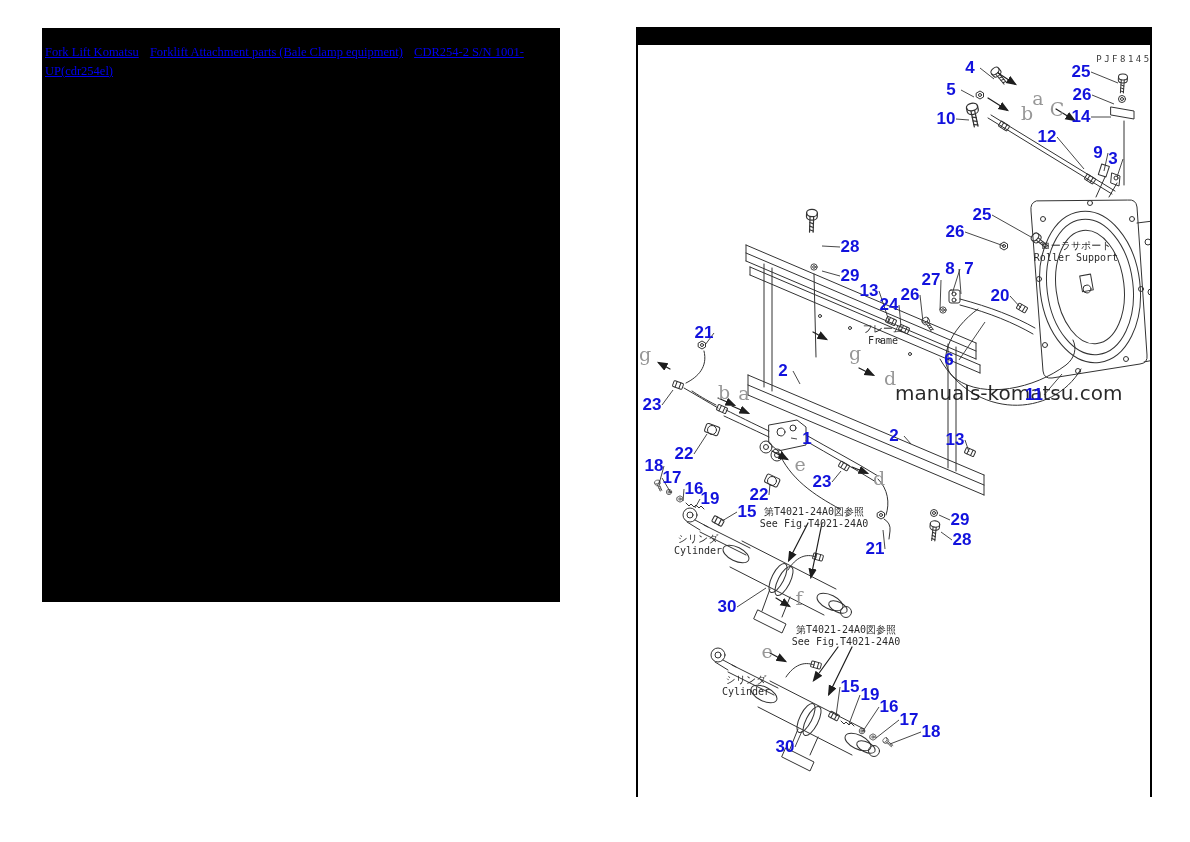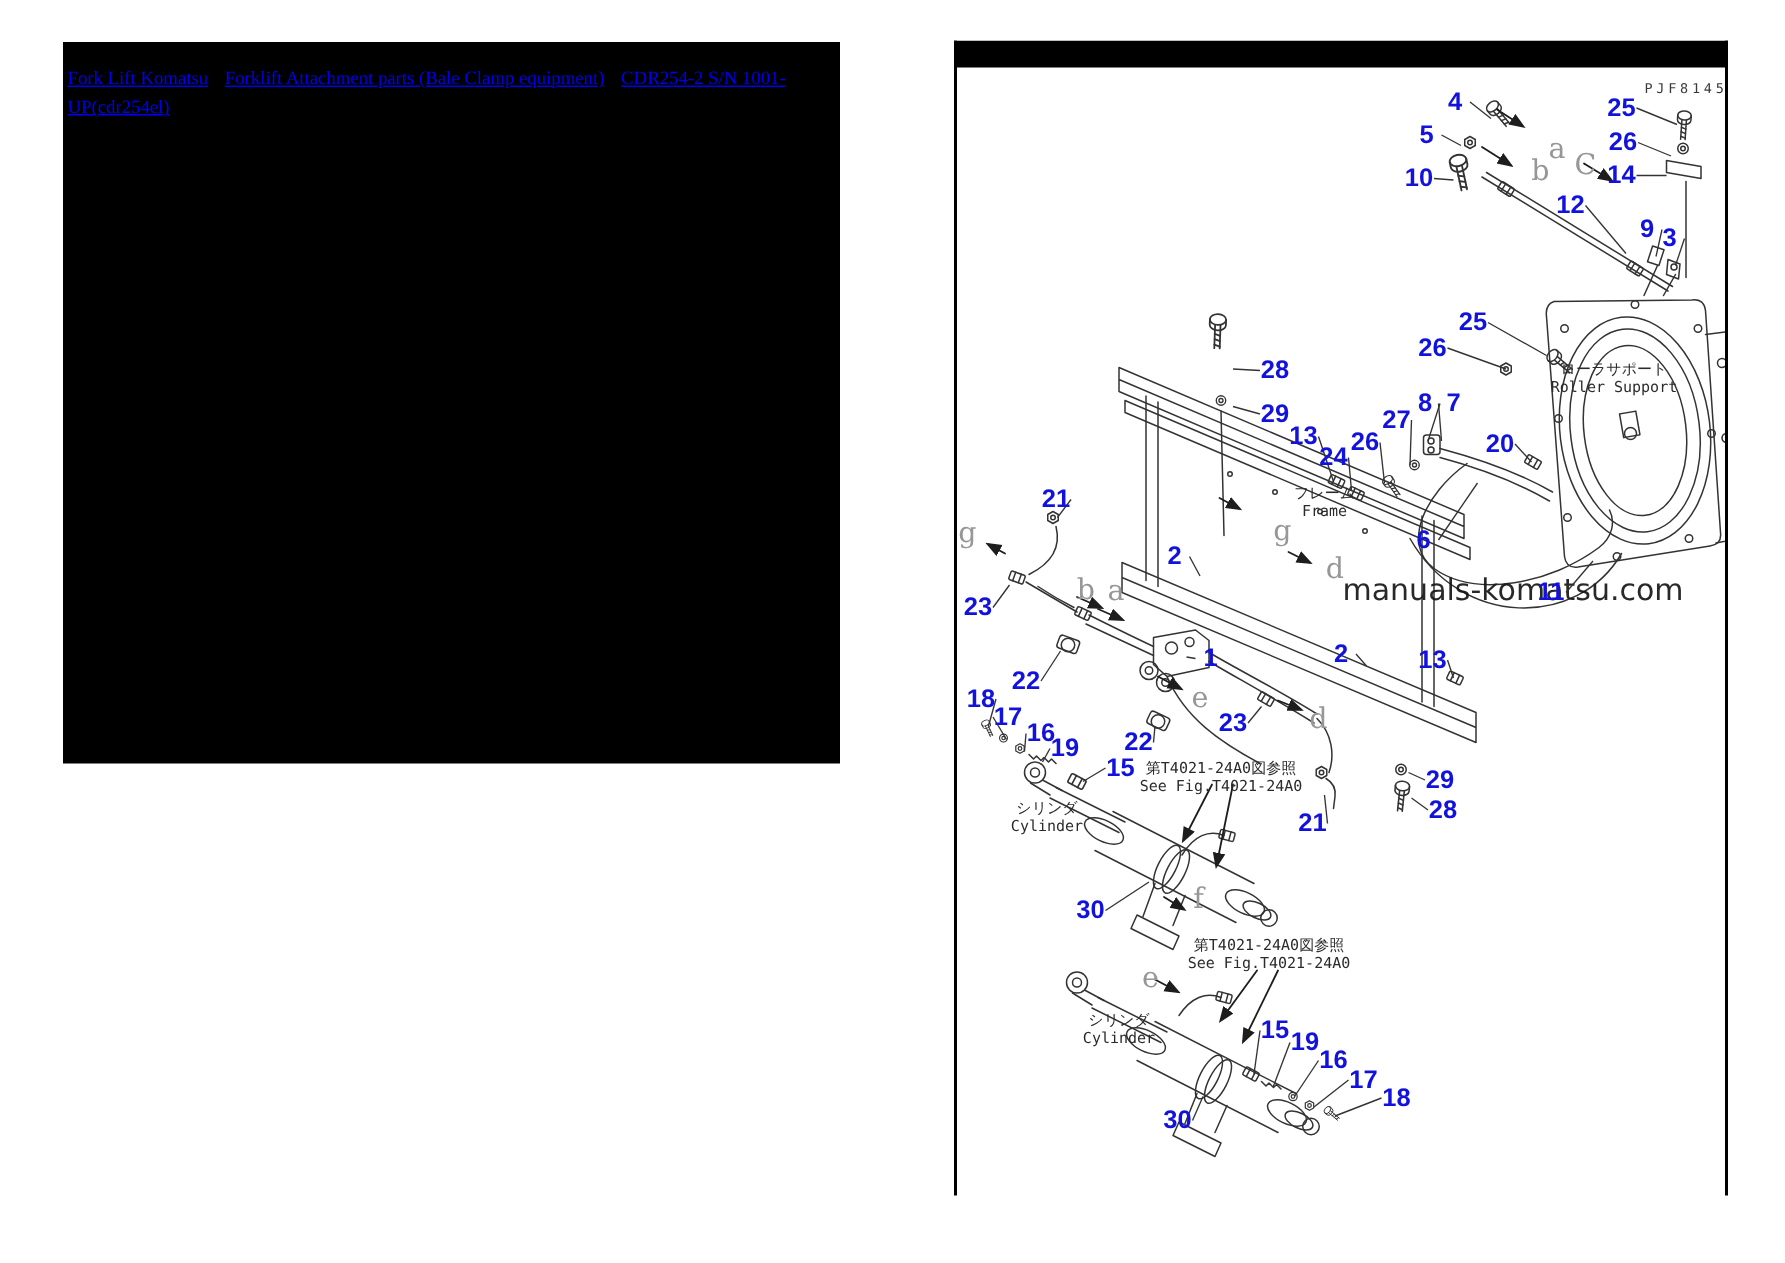--- a/index.html
+++ b/index.html
@@ -1,19 +1,19 @@
 <!DOCTYPE html>
 <html><head>
 <meta charset="utf-8">
 <style>
   html,body{margin:0;padding:0;background:#fff;}
   .page{position:relative;width:1190px;height:842px;background:#fff;overflow:hidden;
         font-family:"Liberation Sans",sans-serif;}
   
-  .thumb{position:absolute;left:42px;top:28px;width:518px;height:481px;background:#000;
+  .thumb{position:absolute;left:42px;top:28px;width:518px;height:574px;background:#000;
          padding:0;box-sizing:border-box;}
   .titleline{padding:15px 4px 0 3px;font-family:"Liberation Serif",serif;font-size:12.5px;
              line-height:19px;}
   .tl{color:#0000ee;text-decoration:underline;}
   .tl + .tl{margin-left:8px;}
   
   .panel{position:absolute;left:636px;top:27px;width:512px;height:770px;background:#fff;
          border-left:2px solid #000;border-right:2px solid #000;box-sizing:content-box;}
   svg{display:block;}
   .art{stroke:#333;fill:none;stroke-width:1;stroke-linecap:round;stroke-linejoin:round;}

